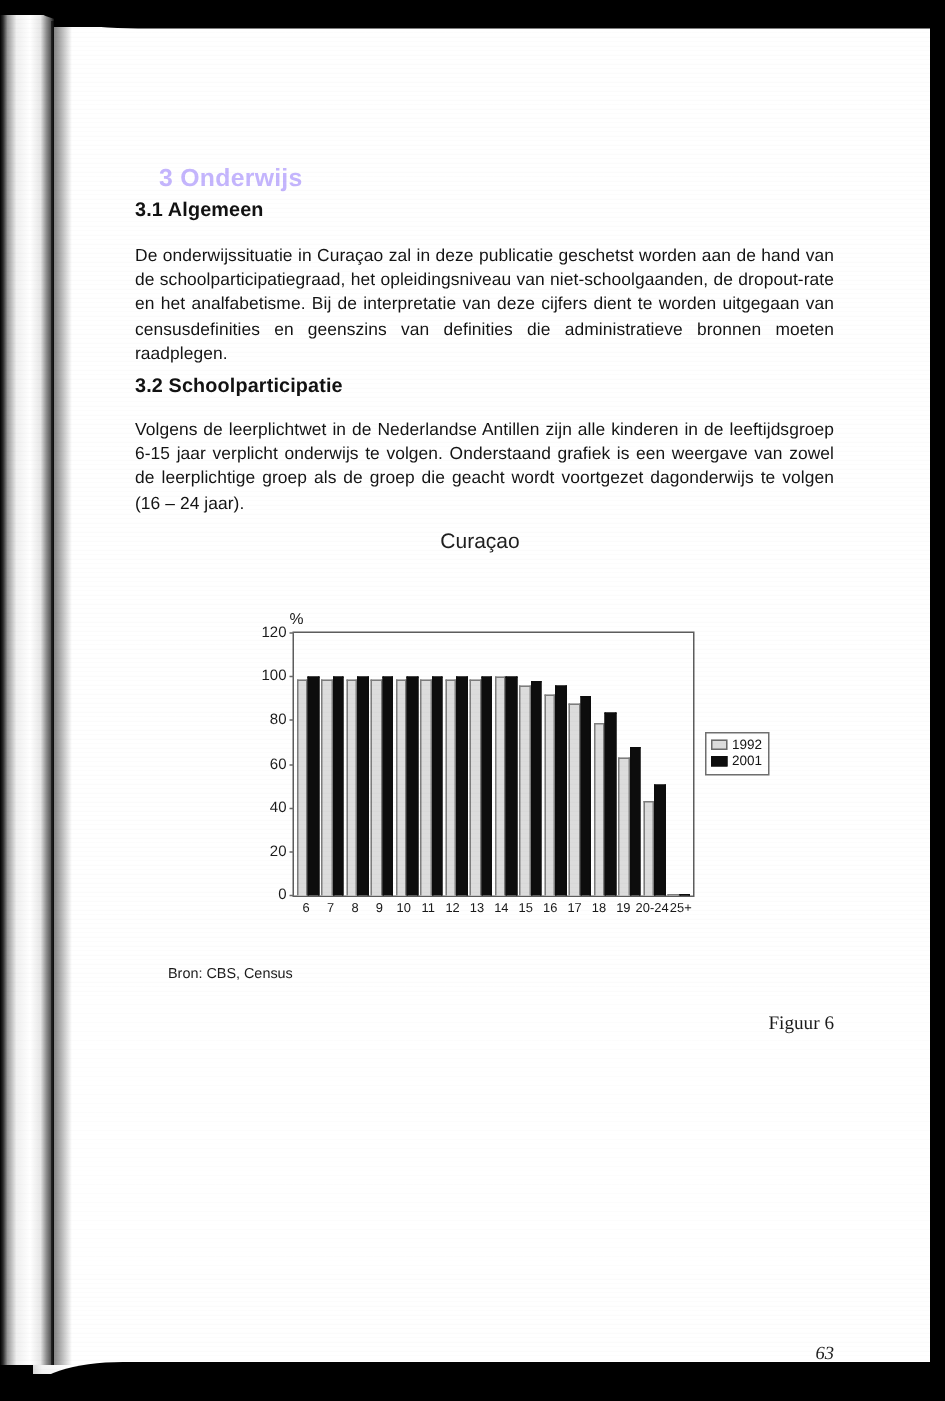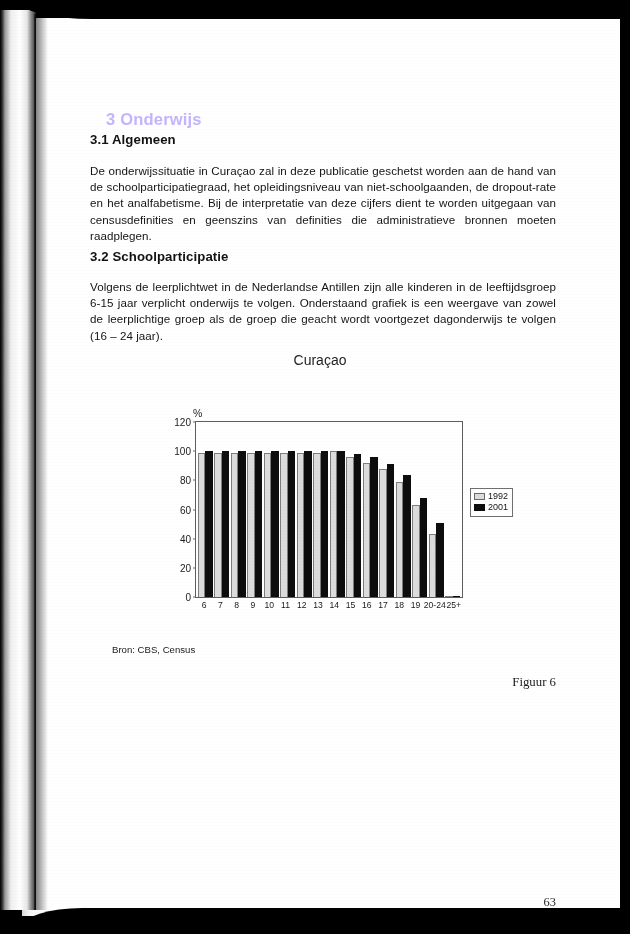--- a/index.html
+++ b/index.html
@@ -139,20 +139,21 @@
   }
   .page-number {
     position: absolute;
     left: 0;
     top: 895px;
     width: 466px;
     text-align: right;
     font-family: "Liberation Serif", serif;
     font-size: 12.4px;
     color: #1f1f1f;
+    font-style: italic;
   }
 
   
   .chart-block {
     position: absolute;
     left: -5px;
     top: 348px;
     width: 470px;
     height: 300px;
   }

